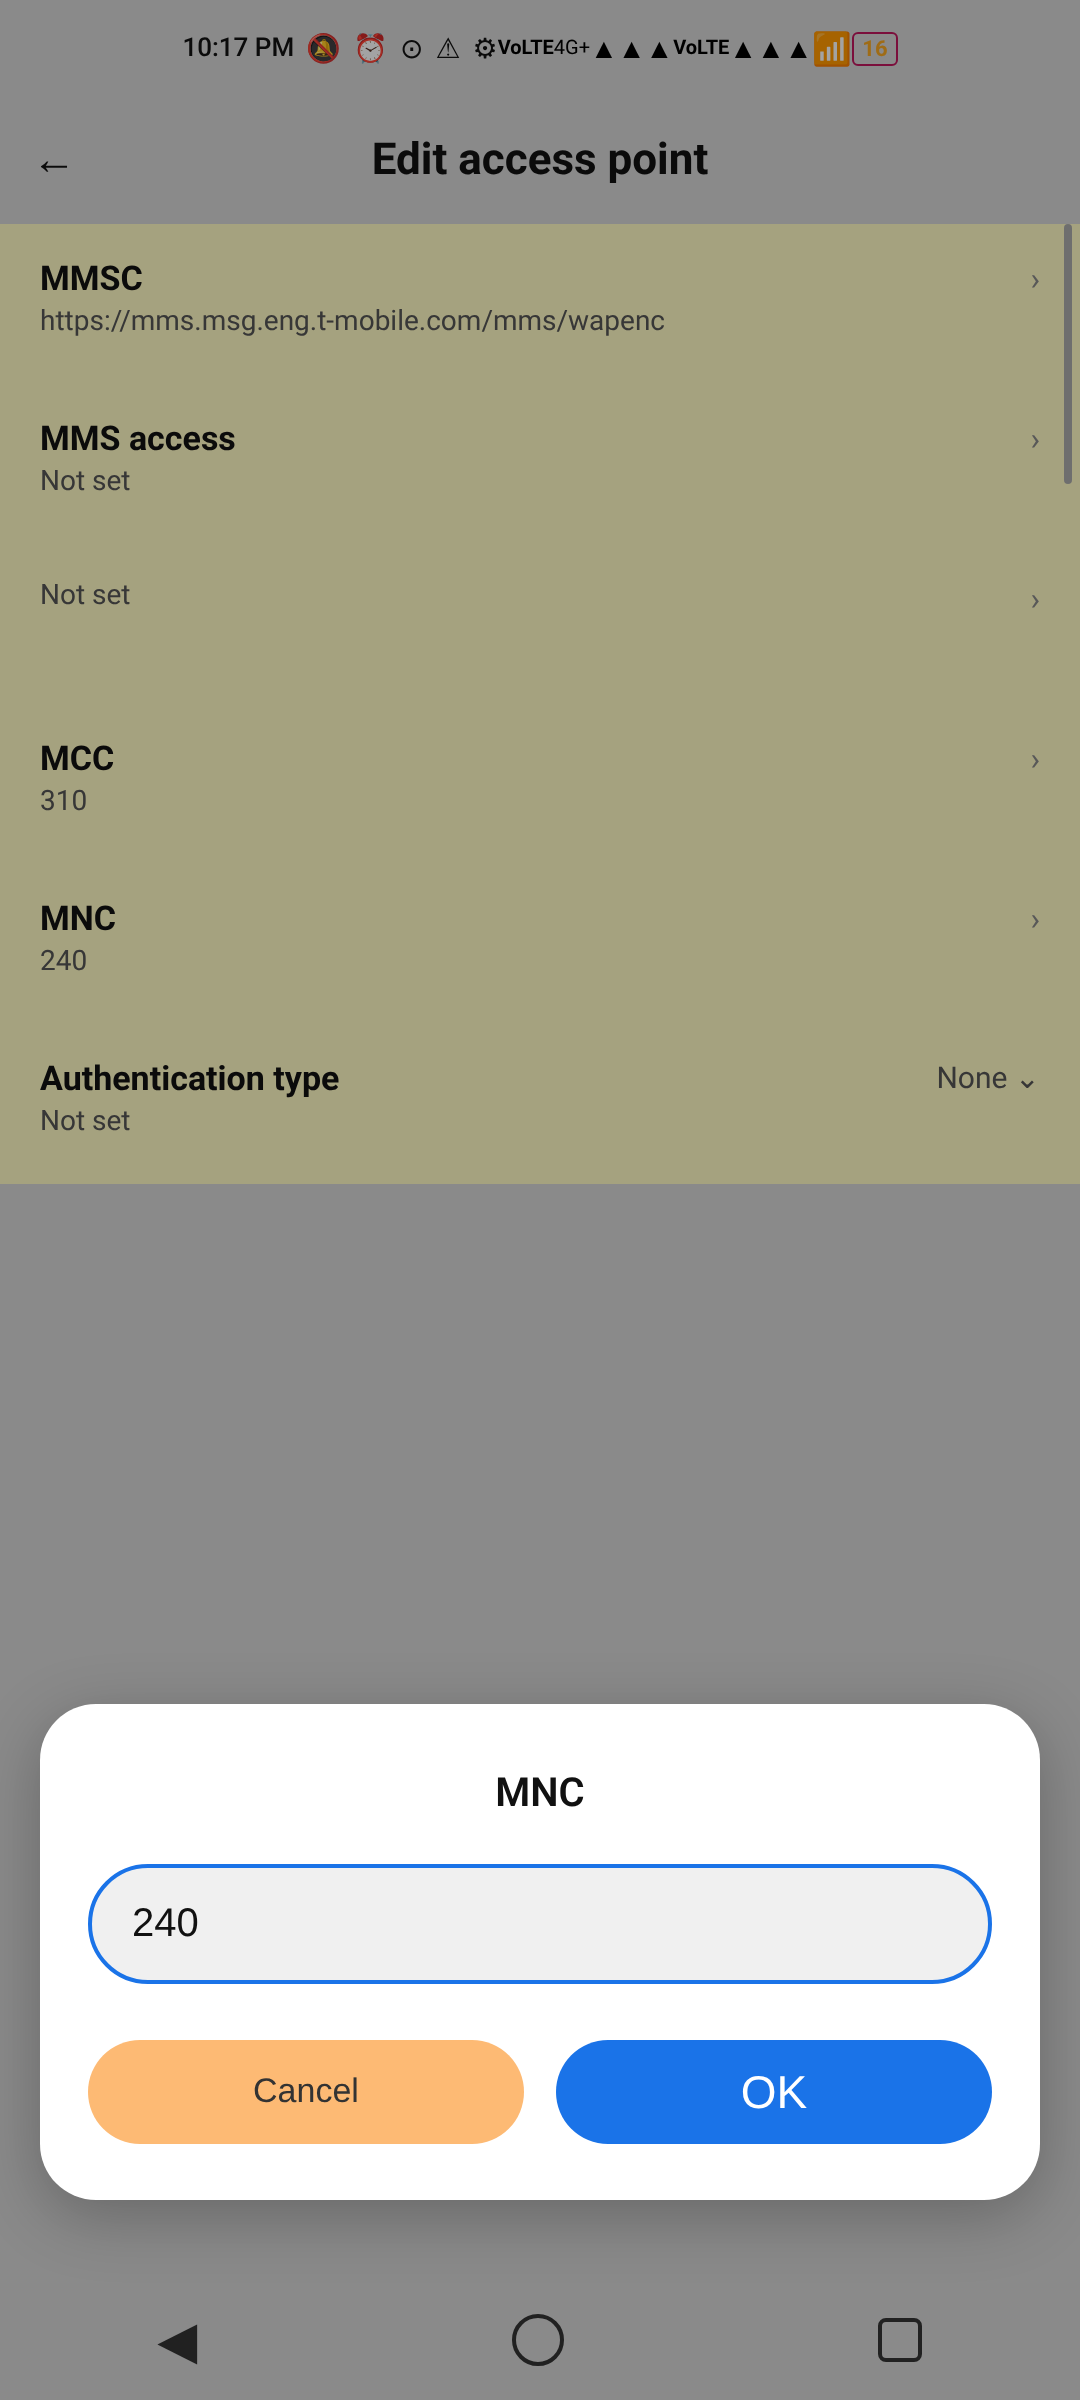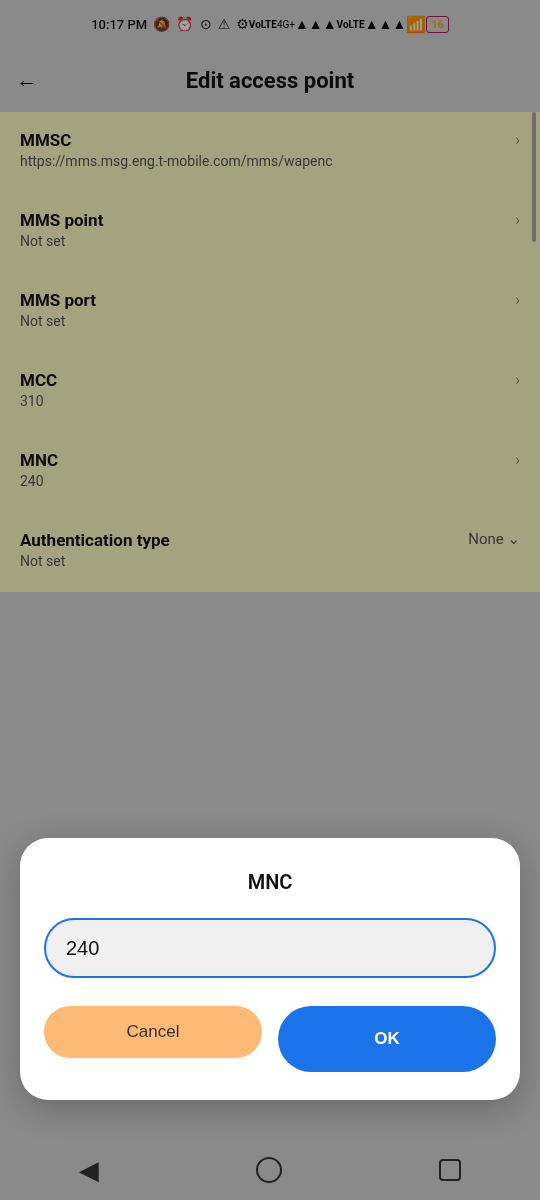--- a/index.html
+++ b/index.html
@@ -210,28 +210,28 @@
       background: #fdba74;
       border: none;
       font-size: 17px;
       color: #333;
       cursor: pointer;
       font-weight: 500;
     }
 
     .btn-ok {
       flex: 1;
-      height: 66px;
+      height: 52px;
       border-radius: 50px;
       background: #1a73e8;
       border: none;
-      font-size: 17px;
+      font-size: 23px;
       color: #fff;
       cursor: pointer;
-      font-weight: 700;
+      font-weight: 400;
     }
 
     
     .nav-bar {
       position: absolute;
       bottom: 0;
       left: 0;
       width: 100%;
       height: 60px;
       background: #d4d4d4;
@@ -298,31 +298,30 @@
       <div class="settings-item-label">MMSC</div>
       <div class="settings-item-value">https://mms.msg.eng.t-mobile.com/mms/wapenc</div>
     </div>
     <div class="settings-item-right">
       <span class="chevron">›</span>
     </div>
   </div>
 
   <div class="settings-item">
     <div class="settings-item-content">
-      <div class="settings-item-label">MMS point</div>
+      <div class="settings-item-label">MMS access</div>
       <div class="settings-item-value">Not set</div>
     </div>
     <div class="settings-item-right">
       <span class="chevron">›</span>
     </div>
   </div>
 
   <div class="settings-item">
     <div class="settings-item-content">
-      <div class="settings-item-label">MMS port</div>
       <div class="settings-item-value">Not set</div>
     </div>
     <div class="settings-item-right">
       <span class="chevron">›</span>
     </div>
   </div>
 
   <div class="settings-item">
     <div class="settings-item-content">
       <div class="settings-item-label">MCC</div>

